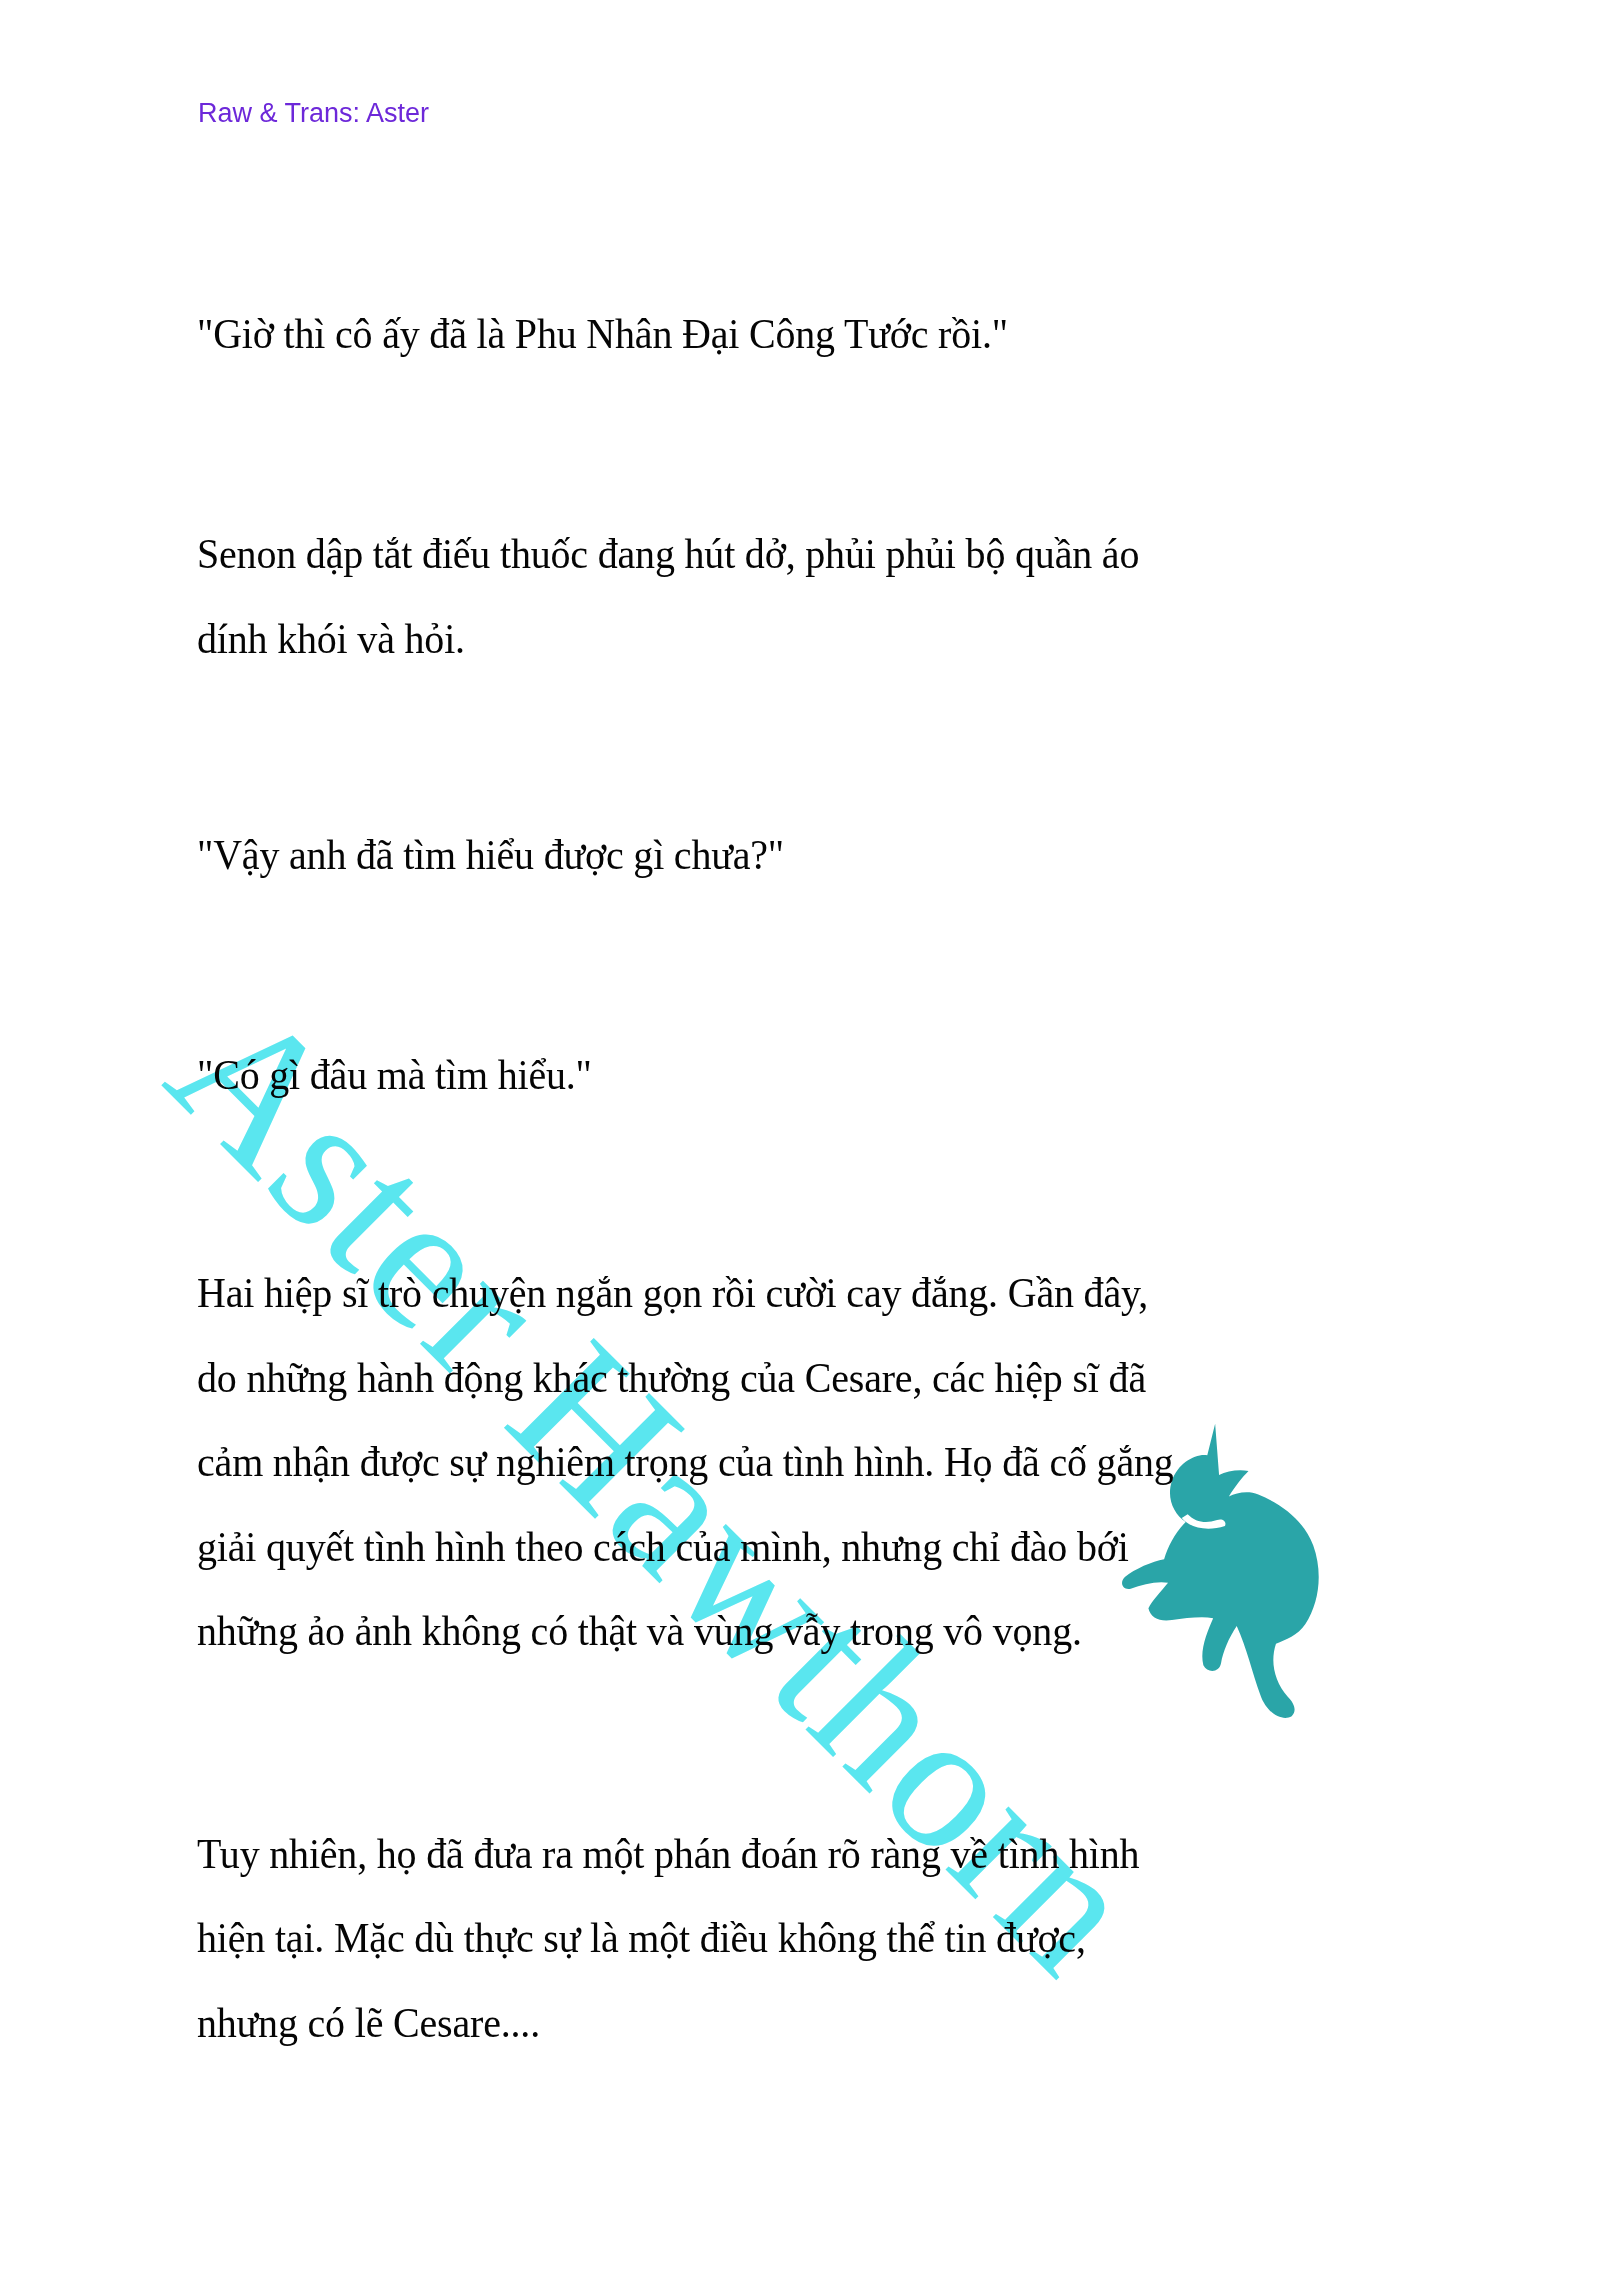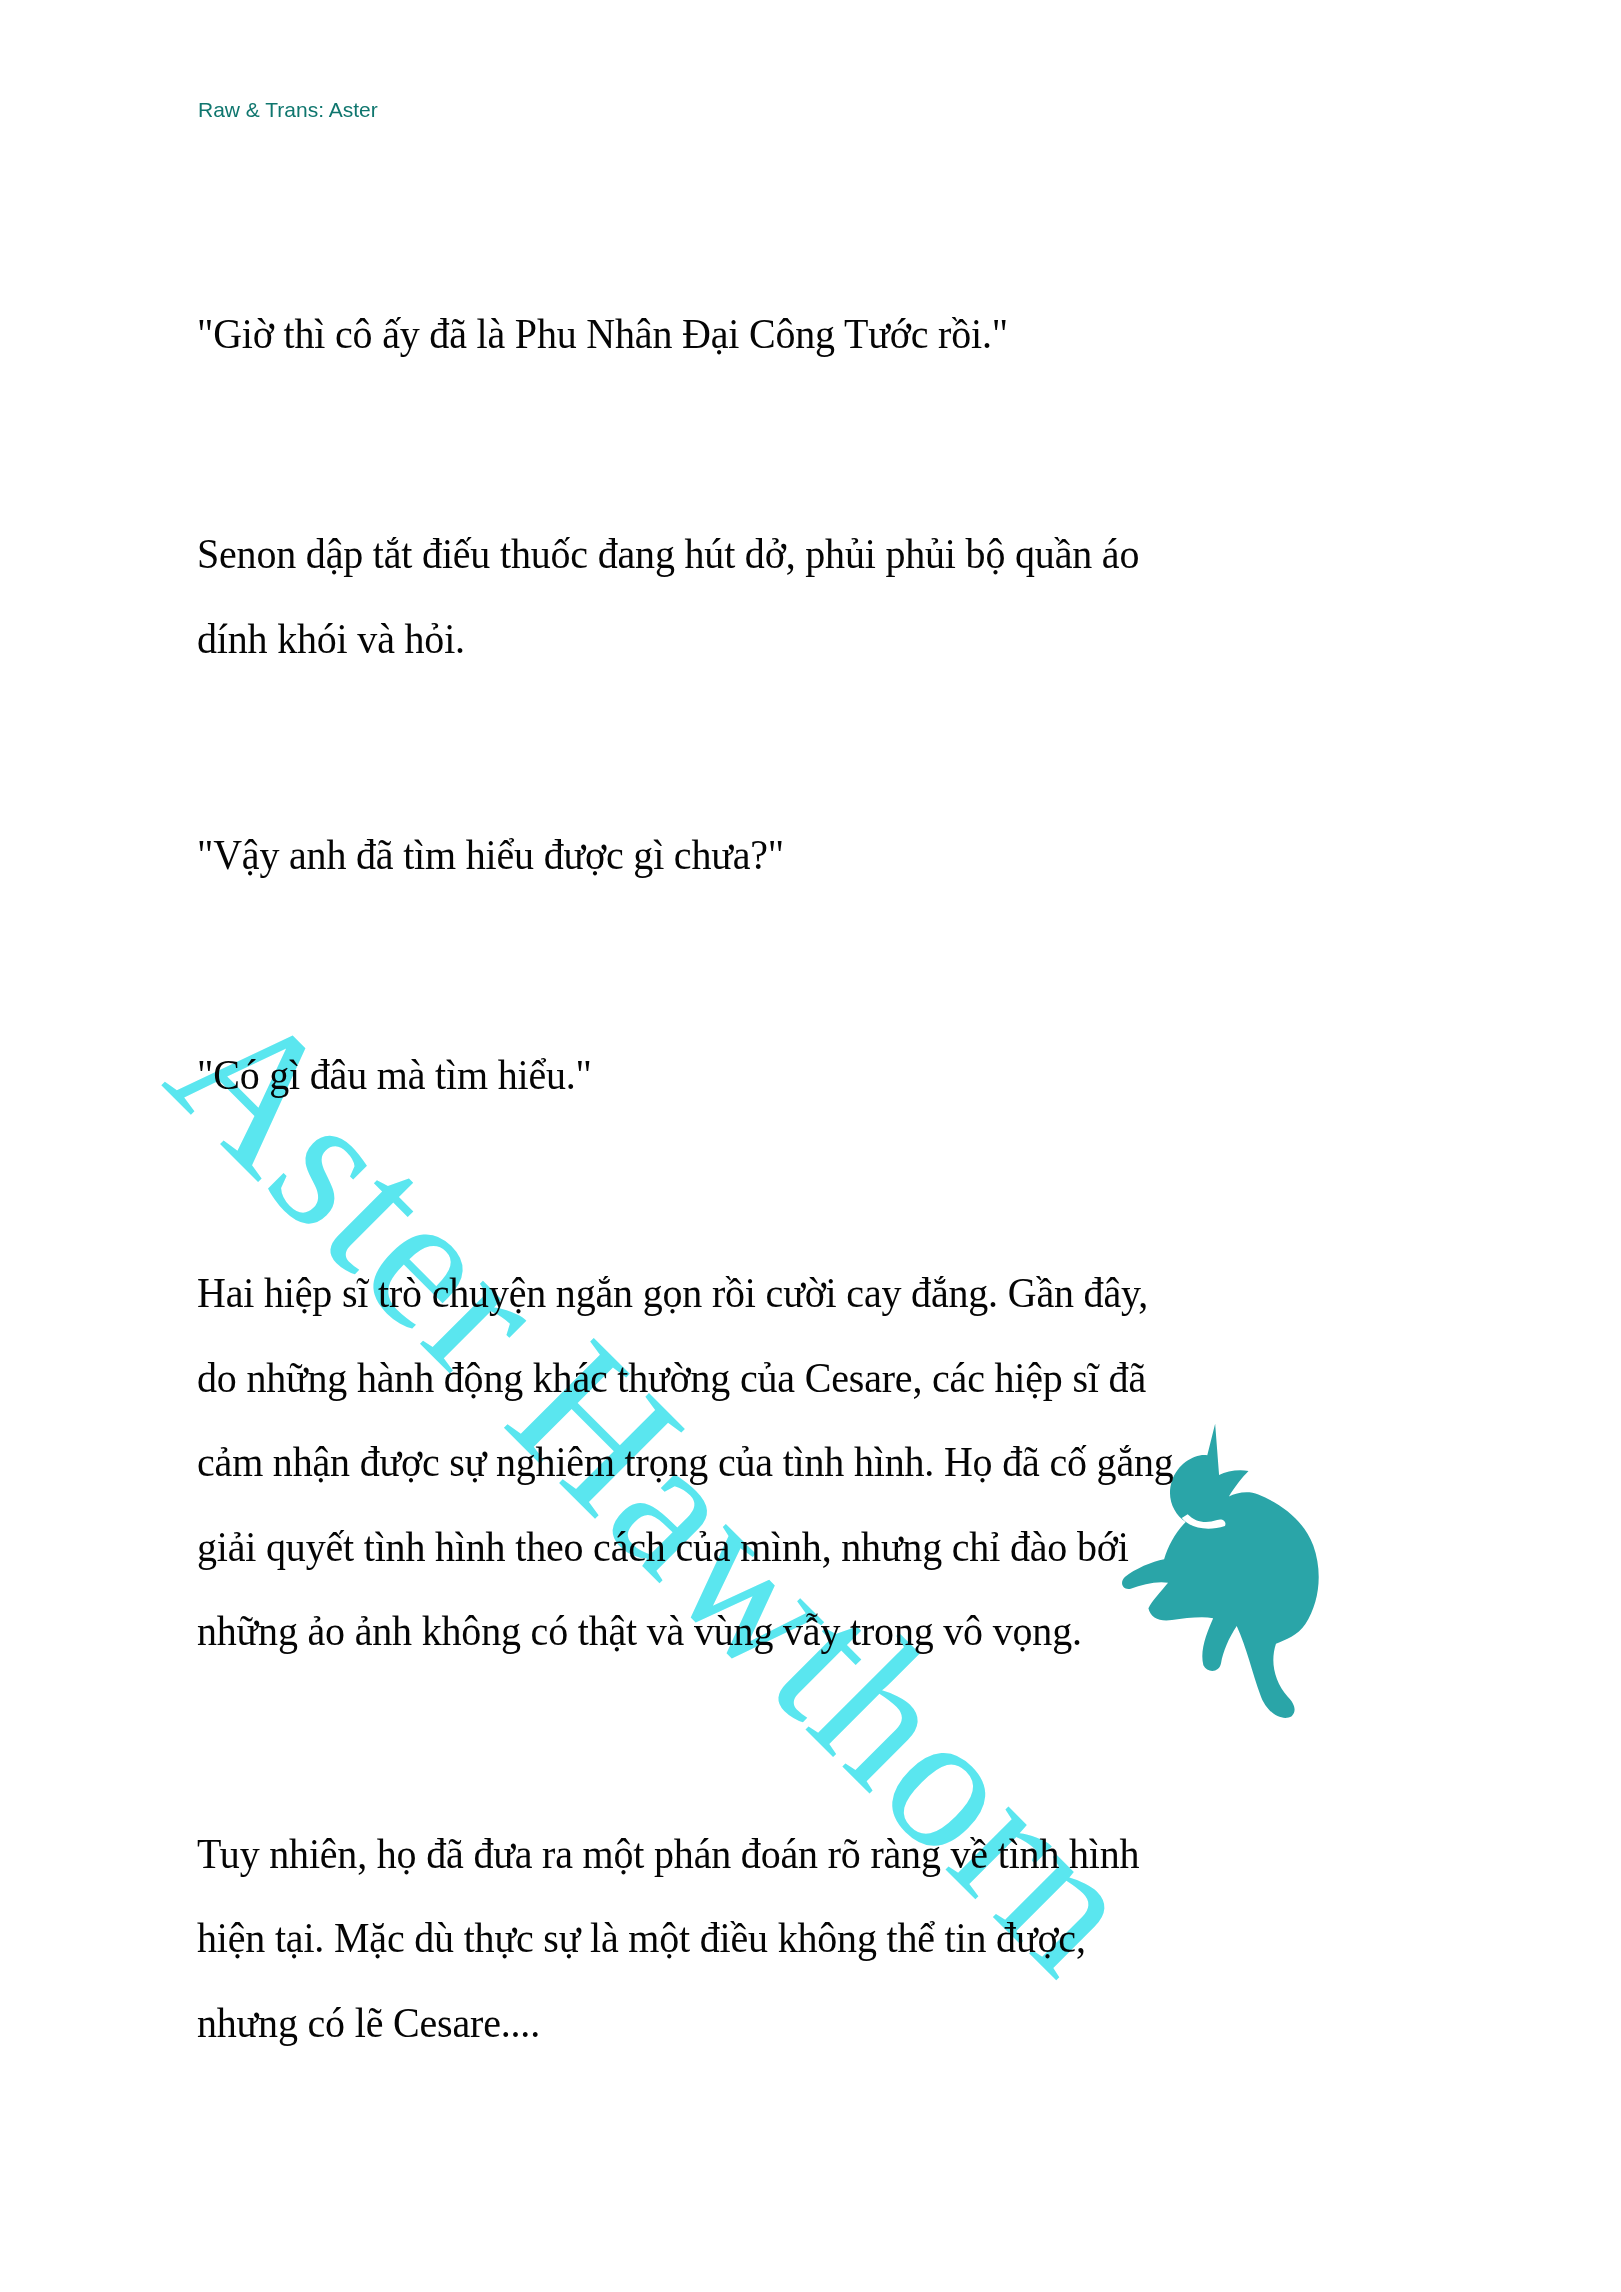--- a/index.html
+++ b/index.html
@@ -18,22 +18,22 @@
       left: 0; top: 0;
       width: 1621px;
       height: 2293px;
       background: #ffffff;
     }
     .header {
       position: absolute;
       left: 198px;
       top: 98px;
       font-family: "Liberation Sans", sans-serif;
-      font-size: 21px;
-      color: #0f766e;
+      font-size: 27px;
+      color: #6d28d9;
       white-space: nowrap;
       z-index: 3;
     }
     .line {
       position: absolute;
       left: 197px;
       font-family: "Liberation Serif", serif;
       font-size: 43px;
       color: #050505;
       white-space: nowrap;

